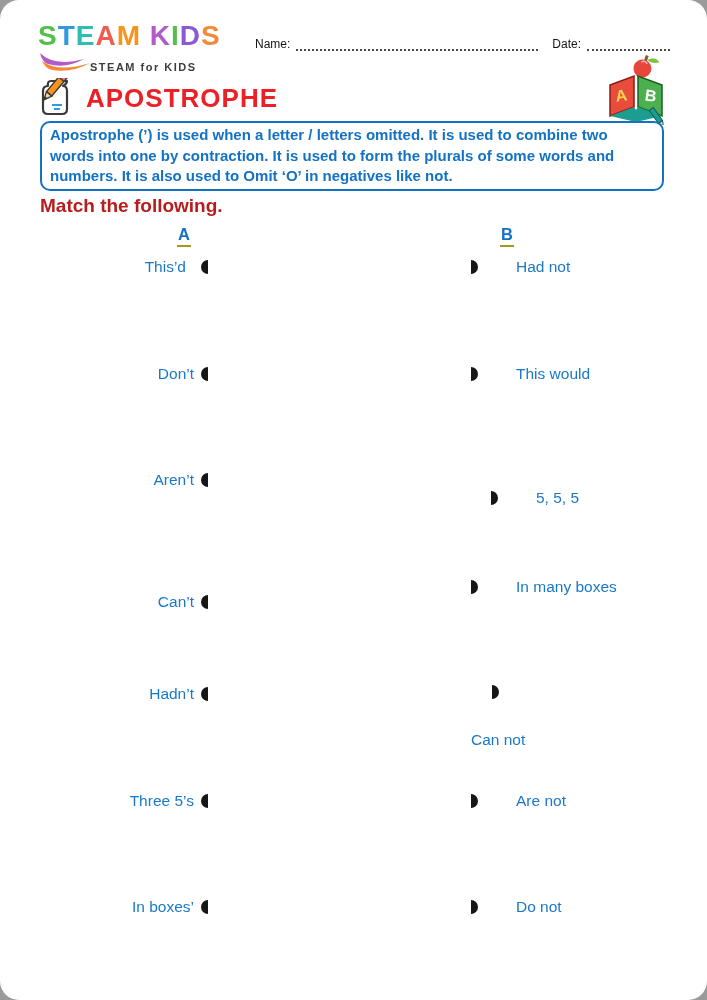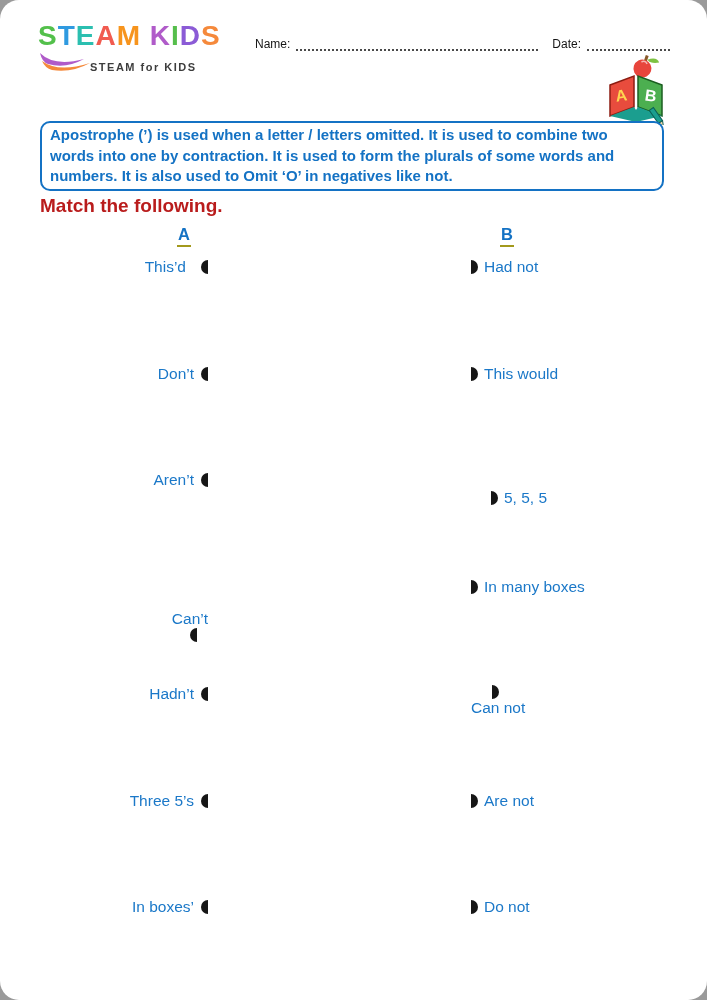--- a/index.html
+++ b/index.html
@@ -32,21 +32,21 @@
   .match-heading{position:absolute;left:40px;top:195px;font-weight:700;font-size:19px;color:#b91c1c;}
 
   
   .col-header{position:absolute;top:225px;font-weight:700;font-size:16.5px;color:#1472c4;
     border-bottom:2.5px solid #a3991c;padding:0 1px 1px 1px;}
   .col-header.a{left:177px;}
   .col-header.b{left:500px;}
 
   .match-row-left,.match-row-right{position:absolute;display:flex;align-items:center;font-size:15.5px;color:#1b78c8;}
   .match-row-left{right:499px;}  
-  .match-row-right{left:471px;}
+  .match-row-right{left:471px;gap:32px;}
   .pair-text{white-space:nowrap;}
   .half-dot{display:inline-block;width:7px;height:14px;background:#161616;}
   .half-dot.left{border-radius:7px 0 0 7px;margin-left:7px;}
   .half-dot.right{border-radius:0 7px 7px 0;margin-right:6px;}
 
   
   .footer{position:absolute;left:0;bottom:0;width:707px;height:55px;background:#f5625f;color:#ffffff;text-align:center;}
   .footer-scallops{position:absolute;left:0;top:-8px;width:100%;height:8px;
     background-image:radial-gradient(circle at 50% 100%,#f5625f 7px,rgba(245,98,95,0) 7.5px);
     background-size:15px 8px;background-repeat:repeat-x;}
@@ -70,20 +70,34 @@
     </div>
   </div>
 
   <div class="fields">
     <span class="field-label">Name:</span>
     <span class="dotline name"></span>
     <span class="field-label">Date:</span>
     <span class="dotline date"></span>
   </div>
 
+  <div class="title-row">
+    <svg class="title-icon" width="38" height="40" viewBox="0 0 38 40">
+      <path d="M10 8 q-5 0 -5 5 v18 q0 5 5 5 h14 q5 0 5 -5 v-18 q0 -5 -4 -5 q4 -2 4 -5 h-16 q-4 0 -3 5 z" fill="#ffffff" stroke="#3a3a3a" stroke-width="2.2" stroke-linejoin="round"></path>
+      <line x1="14" y1="27" x2="24" y2="27" stroke="#2f9ae0" stroke-width="2"></line>
+      <line x1="16" y1="31" x2="22" y2="31" stroke="#2f9ae0" stroke-width="2"></line>
+      <g transform="rotate(40 12 14)">
+        <rect x="9" y="-4" width="7" height="20" fill="#f7941d" stroke="#3a3a3a" stroke-width="1.4"></rect>
+        <rect x="9" y="-8" width="7" height="5" fill="#f06eaa" stroke="#3a3a3a" stroke-width="1.4"></rect>
+        <path d="M9 16 L16 16 L12.5 24 Z" fill="#f9d9a8" stroke="#3a3a3a" stroke-width="1.4"></path>
+        <path d="M11 20.5 L14 20.5 L12.5 24 Z" fill="#3a3a3a"></path>
+      </g>
+    </svg>
+    <h1 class="page-title">APOSTROPHE</h1>
+  </div>
 
   <svg class="book-icon" width="64" height="70" viewBox="0 0 64 70">
     <g transform="rotate(18 40 12)">
       <rect x="38" y="0" width="3" height="7" fill="#8a5a2b"></rect>
       <path d="M41 4 q8 -6 12 -1 q-7 4 -12 1 z" fill="#7dc242"></path>
       <circle cx="39" cy="14" r="9" fill="#e8453c"></circle>
       <path d="M36 8 q3 -3 6 0" stroke="#ffffff" stroke-width="1.5" fill="none" opacity="0.6"></path>
     </g>
     <path d="M6 30 L30 21 L30 52 L6 61 Z" fill="#e84c3d" stroke="#8c1d12" stroke-width="1.5"></path>
     <path d="M58 30 L34 21 L34 52 L58 61 Z" fill="#4caf50" stroke="#1b5e20" stroke-width="1.5"></path>
@@ -121,21 +135,21 @@
         <span class="pair-text">This would</span>
       </div>
       <div class="match-row-left" style="top: 471.4px;">
         <span class="pair-text">Aren’t</span>
         <span class="half-dot left"></span>
       </div>
       <div class="match-row-right" style="top: 489px; padding-left: 20px;">
         <span class="half-dot right"></span>
         <span class="pair-text">5, 5, 5</span>
       </div>
-      <div class="match-row-left" style="top: 610px; flex-direction: column;">
+      <div class="match-row-left" style="top: 593px;">
         <span class="pair-text">Can’t</span>
         <span class="half-dot left"></span>
       </div>
       <div class="match-row-right" style="top: 578.1px;">
         <span class="half-dot right"></span>
         <span class="pair-text">In many boxes</span>
       </div>
       <div class="match-row-left" style="top: 684.8px;">
         <span class="pair-text">Hadn’t</span>
         <span class="half-dot left"></span>

